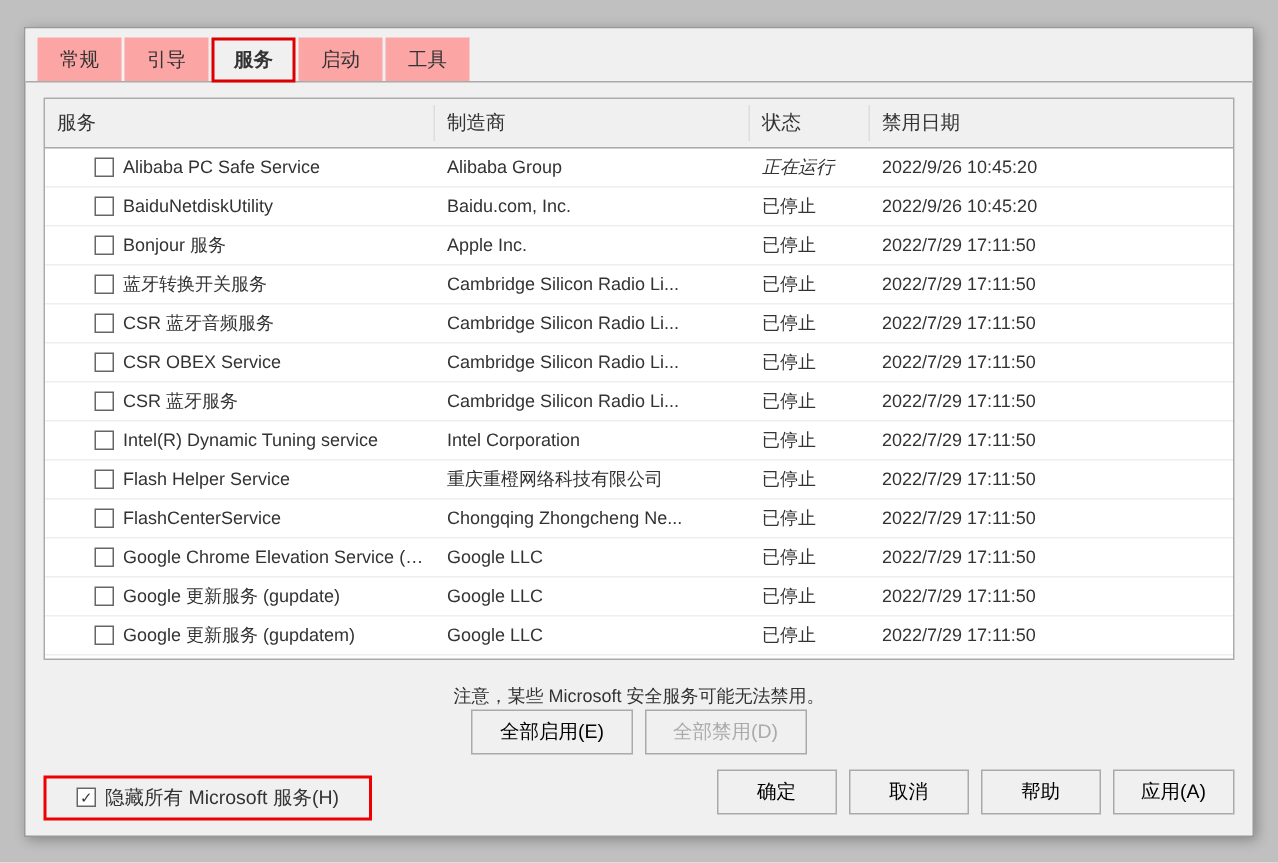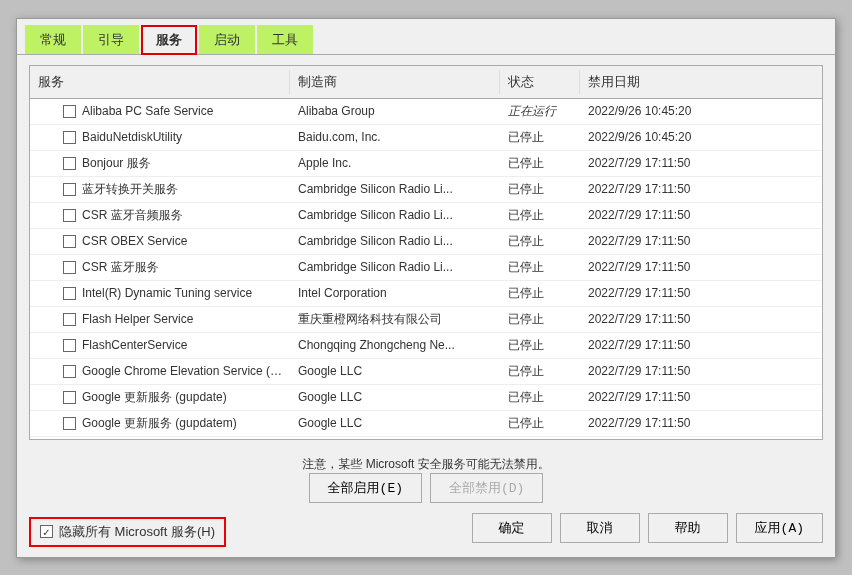--- a/index.html
+++ b/index.html
@@ -55,21 +55,21 @@
       border-bottom: 1px solid #aaa;
       background: #f0f0f0;
     }
     .tab {
       padding: 5px 14px;
       cursor: pointer;
       border: 1px solid transparent;
       border-bottom: none;
       font-size: 13px;
       color: #333;
-      background: #bef264;
+      background: #fca5a5;
       margin-right: 2px;
     }
     .tab.active {
       background: #f0f0f0;
       border: 1px solid #aaa;
       border-bottom: 1px solid #f0f0f0;
       margin-bottom: -1px;
     }
     .tab.highlighted {
       border: 2px solid #e00;
@@ -158,31 +158,30 @@
       color: #333;
     }
     .btn {
       padding: 5px 18px;
       font-size: 13px;
       background: #f0f0f0;
       border: 1px solid #aaa;
       cursor: pointer;
       min-width: 80px;
       text-align: center;
-      font-family: Liberation Mono, monospace;
     }
     .btn:disabled { color: #aaa; cursor: default; }
 
     .checkbox-row {
       display: flex;
       align-items: center;
       margin-top: 8px;
       gap: 6px;
       border: 2px solid #e00;
-      padding: 4px 9px;
+      padding: 4px 20px;
       display: inline-flex;
     }
     .checkbox-label { font-size: 13px; color: #333; }
 
     .bottom-row {
       display: flex;
       align-items: center;
       justify-content: space-between;
       margin-top: 6px;
     }

